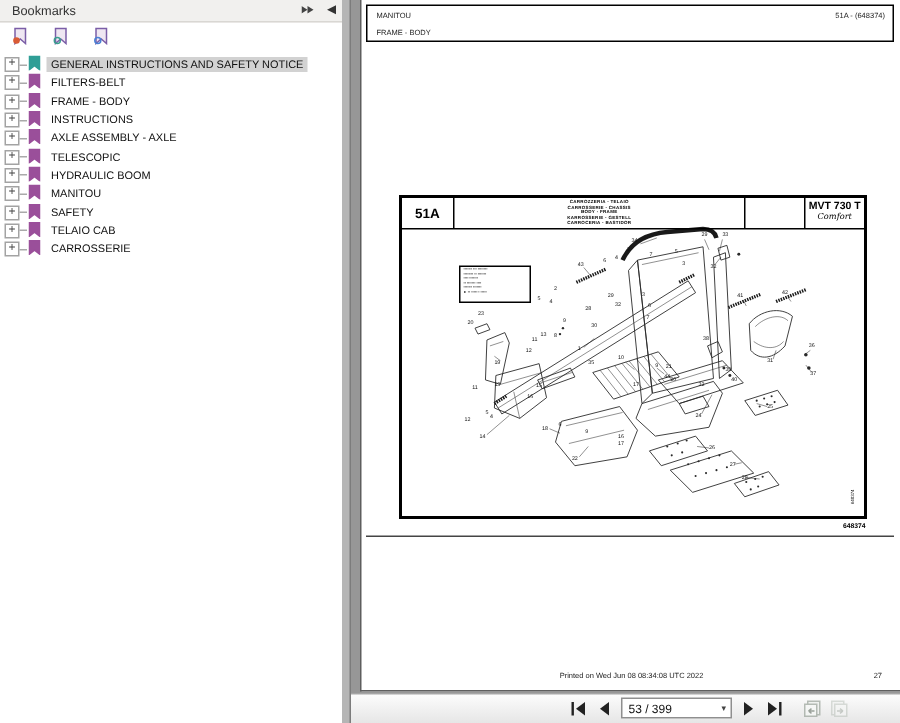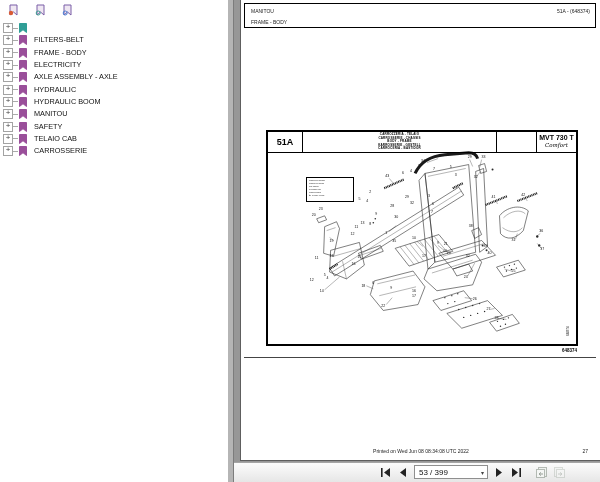--- a/index.html
+++ b/index.html
@@ -69,20 +69,36 @@
   .pgfield .val{font-size:8px;color:#111;padding-left:4px;flex:1;}
   .pgfield .caret{font-size:6px;color:#444;padding-right:3px;}
   .viewicons{display:flex;gap:5px;margin-left:6px;opacity:.75;}
 </style>
 </head>
 <body>
 
 <div class="app">
 
   <aside class="panel">
+    <div class="panel-header">
+      <span>Bookmarks</span>
+      <span class="ph-icons">
+        <span>
+            <svg width="9" height="9" viewBox="0 0 9 9">
+              <polygon points="0,2 4,4.5 0,7" fill="#444"></polygon>
+              <polygon points="4,2 8,4.5 4,7" fill="#444"></polygon>
+            </svg>
+          </span>
+        <span>
+            <svg width="9" height="9" viewBox="0 0 9 9">
+              <polygon points="8,1.5 2,4.5 8,7.5" fill="#333"></polygon>
+            </svg>
+          </span>
+      </span>
+    </div>
     <div class="panel-icons">
       <span><svg width="11" height="12" viewBox="0 0 11 12">
             <path d="M2,1 h7 v10 l-3.5,-3 L2,11 Z" fill="#efe7f2" stroke="#7b5ea7" stroke-width="1"></path>
             <circle cx="3" cy="9" r="2.2" fill="#d95b35"></circle>
           </svg></span>
       <span><svg width="11" height="12" viewBox="0 0 11 12">
             <path d="M2,1 h7 v10 l-3.5,-3 L2,11 Z" fill="#efe7f2" stroke="#7b5ea7" stroke-width="1"></path>
             <circle cx="3.2" cy="9" r="2" fill="none" stroke="#3a9e8f" stroke-width="1"></circle>
           </svg></span>
       <span><svg width="11" height="12" viewBox="0 0 11 12">
@@ -90,20 +106,21 @@
             <circle cx="3.2" cy="9" r="2" fill="none" stroke="#4a7fd4" stroke-width="1"></circle>
           </svg></span>
     </div>
     <ul class="bm-list" id="bm-list">
         <li class="bm-row sel">
           <span class="plusbox">+</span>
           <span class="conn"></span>
           <span class="bm-ico"><svg width="8" height="10" viewBox="0 0 8 10">
               <path d="M0.5,0.5 h7 v9 l-3.5,-2.8 L0.5,9.5 Z" fill="#2f9e96" stroke="#2f9e96"></path>
             </svg></span>
+          <span class="bm-label">GENERAL INSTRUCTIONS AND SAFETY NOTICE</span>
         </li>
         <li class="bm-row">
           <span class="plusbox">+</span>
           <span class="conn"></span>
           <span class="bm-ico"><svg width="8" height="10" viewBox="0 0 8 10">
               <path d="M0.5,0.5 h7 v9 l-3.5,-2.8 L0.5,9.5 Z" fill="#9a4f9a" stroke="#9a4f9a"></path>
             </svg></span>
           <span class="bm-label">FILTERS-BELT</span>
         </li>
         <li class="bm-row">
@@ -113,37 +130,37 @@
               <path d="M0.5,0.5 h7 v9 l-3.5,-2.8 L0.5,9.5 Z" fill="#9a4f9a" stroke="#9a4f9a"></path>
             </svg></span>
           <span class="bm-label">FRAME - BODY</span>
         </li>
         <li class="bm-row">
           <span class="plusbox">+</span>
           <span class="conn"></span>
           <span class="bm-ico"><svg width="8" height="10" viewBox="0 0 8 10">
               <path d="M0.5,0.5 h7 v9 l-3.5,-2.8 L0.5,9.5 Z" fill="#9a4f9a" stroke="#9a4f9a"></path>
             </svg></span>
-          <span class="bm-label">ELECTRICITY</span>
+          <span class="bm-label">INSTRUCTIONS</span>
         </li>
         <li class="bm-row">
           <span class="plusbox">+</span>
           <span class="conn"></span>
           <span class="bm-ico"><svg width="8" height="10" viewBox="0 0 8 10">
               <path d="M0.5,0.5 h7 v9 l-3.5,-2.8 L0.5,9.5 Z" fill="#9a4f9a" stroke="#9a4f9a"></path>
             </svg></span>
           <span class="bm-label">AXLE ASSEMBLY - AXLE</span>
         </li>
         <li class="bm-row">
           <span class="plusbox">+</span>
           <span class="conn"></span>
           <span class="bm-ico"><svg width="8" height="10" viewBox="0 0 8 10">
               <path d="M0.5,0.5 h7 v9 l-3.5,-2.8 L0.5,9.5 Z" fill="#9a4f9a" stroke="#9a4f9a"></path>
             </svg></span>
-          <span class="bm-label">HYDRAULIC</span>
+          <span class="bm-label">TELESCOPIC</span>
         </li>
         <li class="bm-row">
           <span class="plusbox">+</span>
           <span class="conn"></span>
           <span class="bm-ico"><svg width="8" height="10" viewBox="0 0 8 10">
               <path d="M0.5,0.5 h7 v9 l-3.5,-2.8 L0.5,9.5 Z" fill="#9a4f9a" stroke="#9a4f9a"></path>
             </svg></span>
           <span class="bm-label">HYDRAULIC BOOM</span>
         </li>
         <li class="bm-row">

